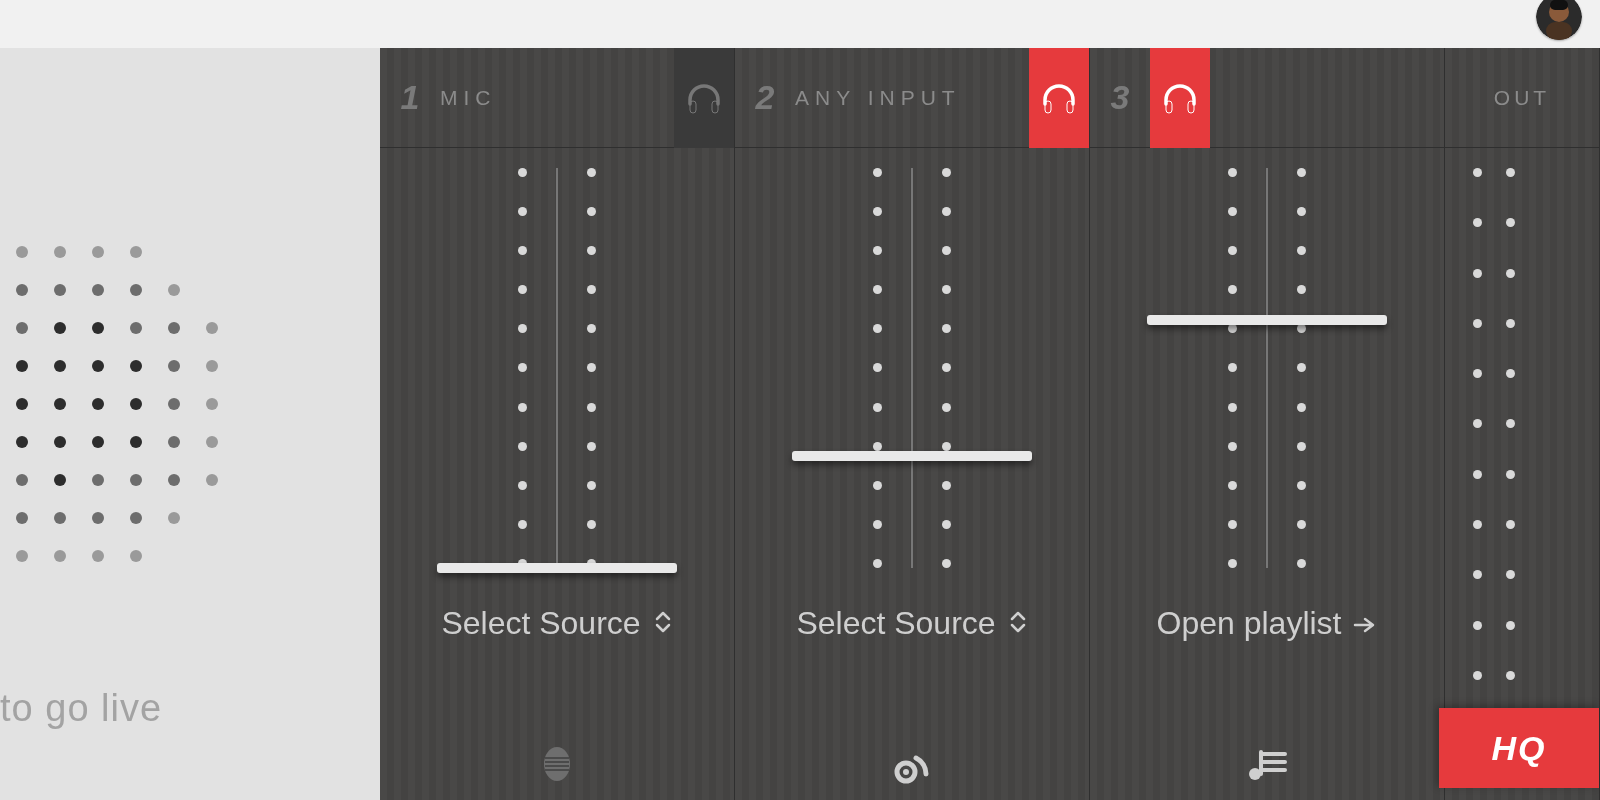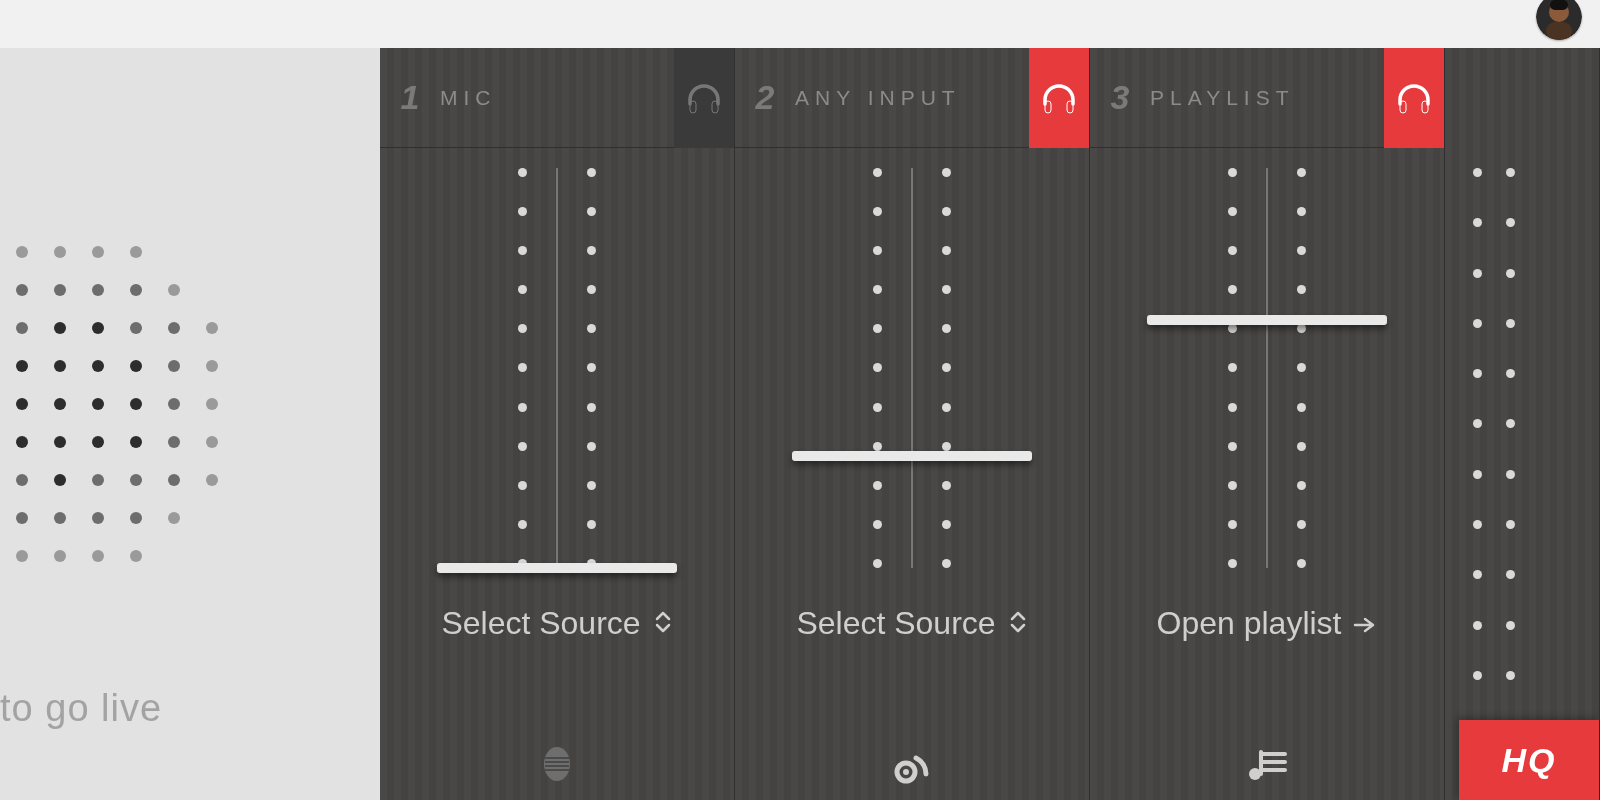--- a/index.html
+++ b/index.html
@@ -56,21 +56,21 @@
 
 
 .foot { position:absolute; left:0; right:0; bottom:12px; display:flex; justify-content:center; }
 .foot svg { width:48px; height:48px; }
 
 
 .out .ch-head { justify-content:center; }
 .out .ch-title { flex:none; }
 .out-ticks { position:absolute; left:28px; top:120px; bottom:120px; display:flex; gap:24px; }
 .out-ticks .tick-col span{ background:#d9d9d9; }
-.hq { position:absolute; right:0; bottom:0; width:140px; height:80px; background:#e63a3d; display:flex; align-items:center; justify-content:center; color:#fff; font-size:34px; font-style:italic; font-weight:700; letter-spacing:2px; box-shadow:-2px -2px 8px rgba(0,0,0,.3); cursor:pointer;text-align:right; }
+.hq { position:absolute; right:0; bottom:12px; width:160px; height:80px; background:#e63a3d; display:flex; align-items:center; justify-content:center; color:#fff; font-size:34px; font-style:italic; font-weight:700; letter-spacing:2px; box-shadow:-2px -2px 8px rgba(0,0,0,.3); cursor:pointer;text-align:right; }
 </style>
 </head>
 <body>
 
 <div class="topbar">
   <div class="avatar">
     <svg viewBox="0 0 46 46">
       <circle cx="23" cy="23" r="23" fill="#2b2b2b"></circle>
       <circle cx="23" cy="18" r="10" fill="#8a5a3a"></circle>
       <rect x="10" y="28" width="26" height="18" rx="9" fill="#4a3322"></rect>
@@ -274,21 +274,20 @@
             <circle cx="18" cy="32" r="9" fill="none" stroke="#cfcfcf" stroke-width="5"></circle>
             <circle cx="18" cy="32" r="3" fill="#cfcfcf"></circle>
             <path d="M28 18a18 18 0 0 1 10 16" stroke="#cfcfcf" stroke-width="5" fill="none" stroke-linecap="round"></path>
           </svg>
       </div>
     </div>
 
     <div class="channel ch">
       <div class="ch-head">
         <div class="ch-num">3</div>
-        <div class="ch-title">PLAYLIST</div>
         <div class="hp-box on">
           <svg viewBox="0 0 40 40">
               <path d="M6 26v-4a14 14 0 0 1 28 0v4" stroke-width="3.5" stroke-linecap="round"></path>
               <path d="M6 26v6a3 3 0 0 0 6 0v-6a3 3 0 0 0-6 0zM28 26v6a3 3 0 0 0 6 0v-6a3 3 0 0 0-6 0z" fill="#fff" stroke="none"></path>
             </svg>
         </div>
       </div>
       <div class="fader-zone">
         <div class="ticks">
             <div class="tick-col">
@@ -330,20 +329,23 @@
       <div class="foot">
         <svg viewBox="0 0 48 48">
             <path d="M20 14h22M20 22h22M20 30h22" stroke="#cfcfcf" stroke-width="4" stroke-linecap="round"></path>
             <circle cx="12" cy="34" r="6" fill="#cfcfcf"></circle>
             <path d="M18 34V12" stroke="#cfcfcf" stroke-width="4" stroke-linecap="round"></path>
           </svg>
       </div>
     </div>
 
     <div class="channel out">
+      <div class="ch-head">
+        <div class="ch-title" style="letter-spacing:4px">OUT</div>
+      </div>
       <div class="out-ticks">
         <div class="tick-col">
             <span></span>
             <span></span>
             <span></span>
             <span></span>
             <span></span>
             <span></span>
             <span></span>
             <span></span>

